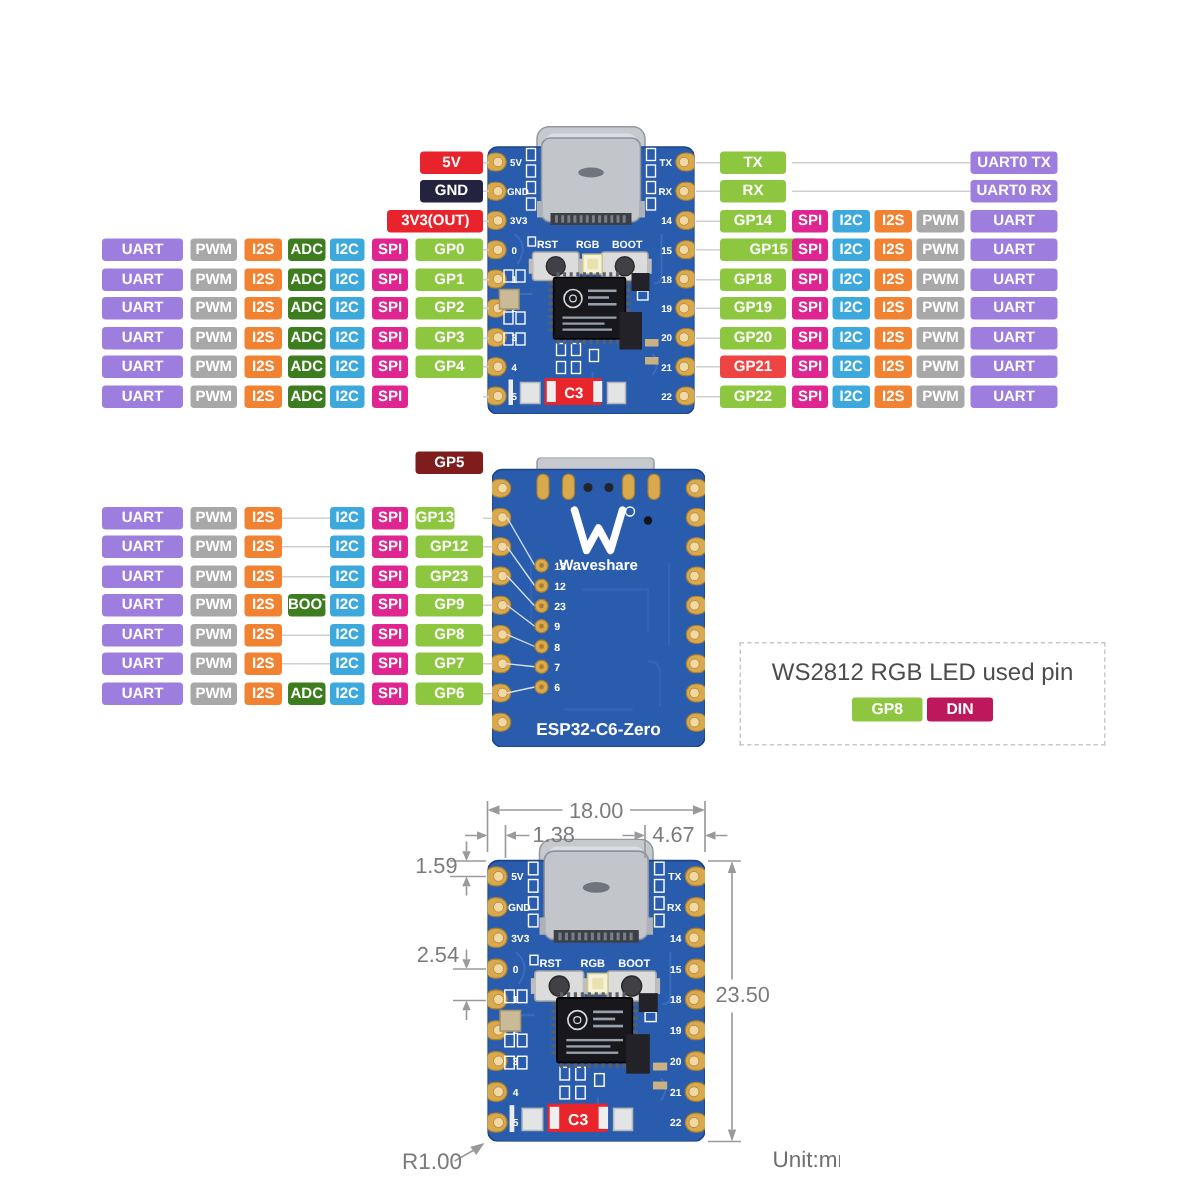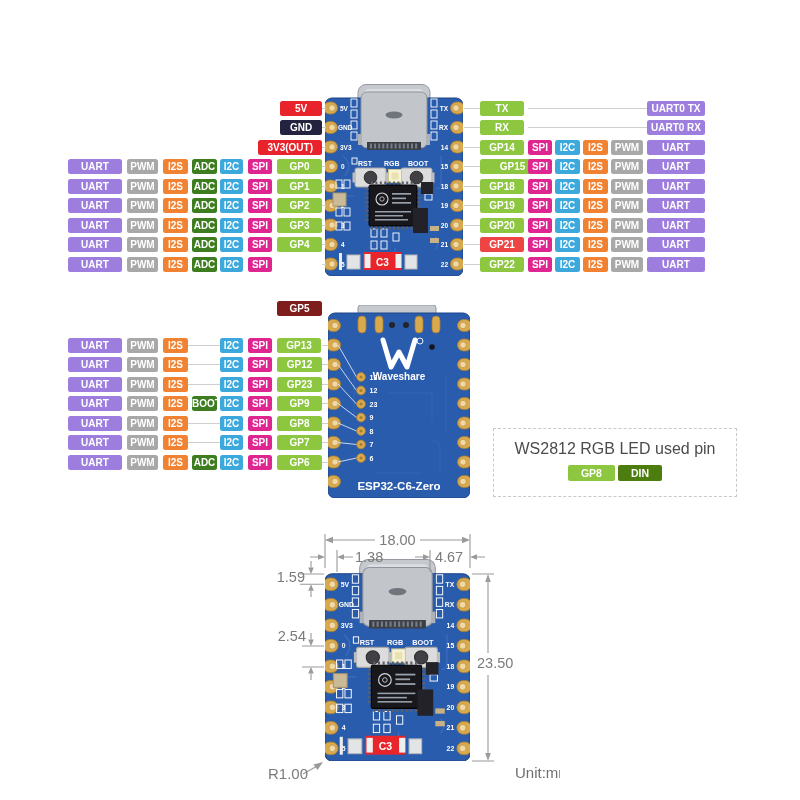--- a/index.html
+++ b/index.html
@@ -274,21 +274,21 @@
     <use href="#back-board"></use>
   </svg>
   <svg class="boardsvg" style="left:325px;top:559px" width="145" height="202" viewBox="0 -14 138 192" preserveAspectRatio="none">
     <use href="#front-board"></use>
   </svg>
 
   <div id="ws-box">
     <div id="ws-title">WS2812 RGB LED used pin</div>
     <div id="ws-badges">
       <span class="wsbadge" style="background: rgb(141, 198, 63);">GP8</span>
-      <span class="wsbadge" style="background: #4d7c0f;">DIN</span>
+      <span class="wsbadge" style="background: #be185d;">DIN</span>
     </div>
   </div>
 
   <svg id="dims" width="320" height="270" viewBox="0 0 320 270">
     <g stroke="#9a9a9a" stroke-width="1.1" fill="none">
       <path d="M85 48V14M230 48V14"></path>
       <path d="M93 20H135M180 20H222"></path>
       <path d="M97 30V52M190 30V52"></path>
       <path d="M70 37H78M104 37H113M175 37H183M237 37H245"></path>
       <path d="M60 54H84M60 64.3H84M71 41V47.5M71 77V70.8"></path>
@@ -377,21 +377,21 @@
     <span class="badge" style="background: rgb(61, 168, 220); top: 256.5px; left: 220px; width: 23px;">I2C</span>
     <span class="badge" style="background: rgb(223, 37, 144); top: 256.5px; left: 248px; width: 24px;">SPI</span>
     <span class="badge" style="background: #7f1d1d; top: 256.5px; left: 277px; width: 45px; margin-top: 44px;">GP5</span>
     <span class="wire" style="left: 322px; top: 263.5px; width: 4px;"></span>
     <span class="badge" style="background: rgb(157, 126, 222); top: 337.5px; left: 68px; width: 54px;">UART</span>
     <span class="badge" style="background: rgb(168, 168, 168); top: 337.5px; left: 127px; width: 31px;">PWM</span>
     <span class="badge" style="background: rgb(240, 130, 50); top: 337.5px; left: 163px; width: 25px;">I2S</span>
     <span class="wire" style="left: 188px; top: 344.5px; width: 32px;"></span>
     <span class="badge" style="background: rgb(61, 168, 220); top: 337.5px; left: 220px; width: 23px;">I2C</span>
     <span class="badge" style="background: rgb(223, 37, 144); top: 337.5px; left: 248px; width: 24px;">SPI</span>
-    <span class="badge" style="background: rgb(141, 198, 63); top: 337.5px; left: 277px; width: 44px;">GP13</span>
+    <span class="badge" style="background: rgb(141, 198, 63); top: 337.5px; left: 277px; width: 26px;">GP13</span>
     <span class="wire" style="left: 322px; top: 344.5px; width: 6px;"></span>
     <span class="badge" style="background: rgb(157, 126, 222); top: 357px; left: 68px; width: 54px;">UART</span>
     <span class="badge" style="background: rgb(168, 168, 168); top: 357px; left: 127px; width: 31px;">PWM</span>
     <span class="badge" style="background: rgb(240, 130, 50); top: 357px; left: 163px; width: 25px;">I2S</span>
     <span class="wire" style="left: 188px; top: 364px; width: 32px;"></span>
     <span class="badge" style="background: rgb(61, 168, 220); top: 357px; left: 220px; width: 23px;">I2C</span>
     <span class="badge" style="background: rgb(223, 37, 144); top: 357px; left: 248px; width: 24px;">SPI</span>
     <span class="badge" style="background: rgb(141, 198, 63); top: 357px; left: 277px; width: 45px;">GP12</span>
     <span class="wire" style="left: 322px; top: 364px; width: 6px;"></span>
     <span class="badge" style="background: rgb(157, 126, 222); top: 376.5px; left: 68px; width: 54px;">UART</span>

